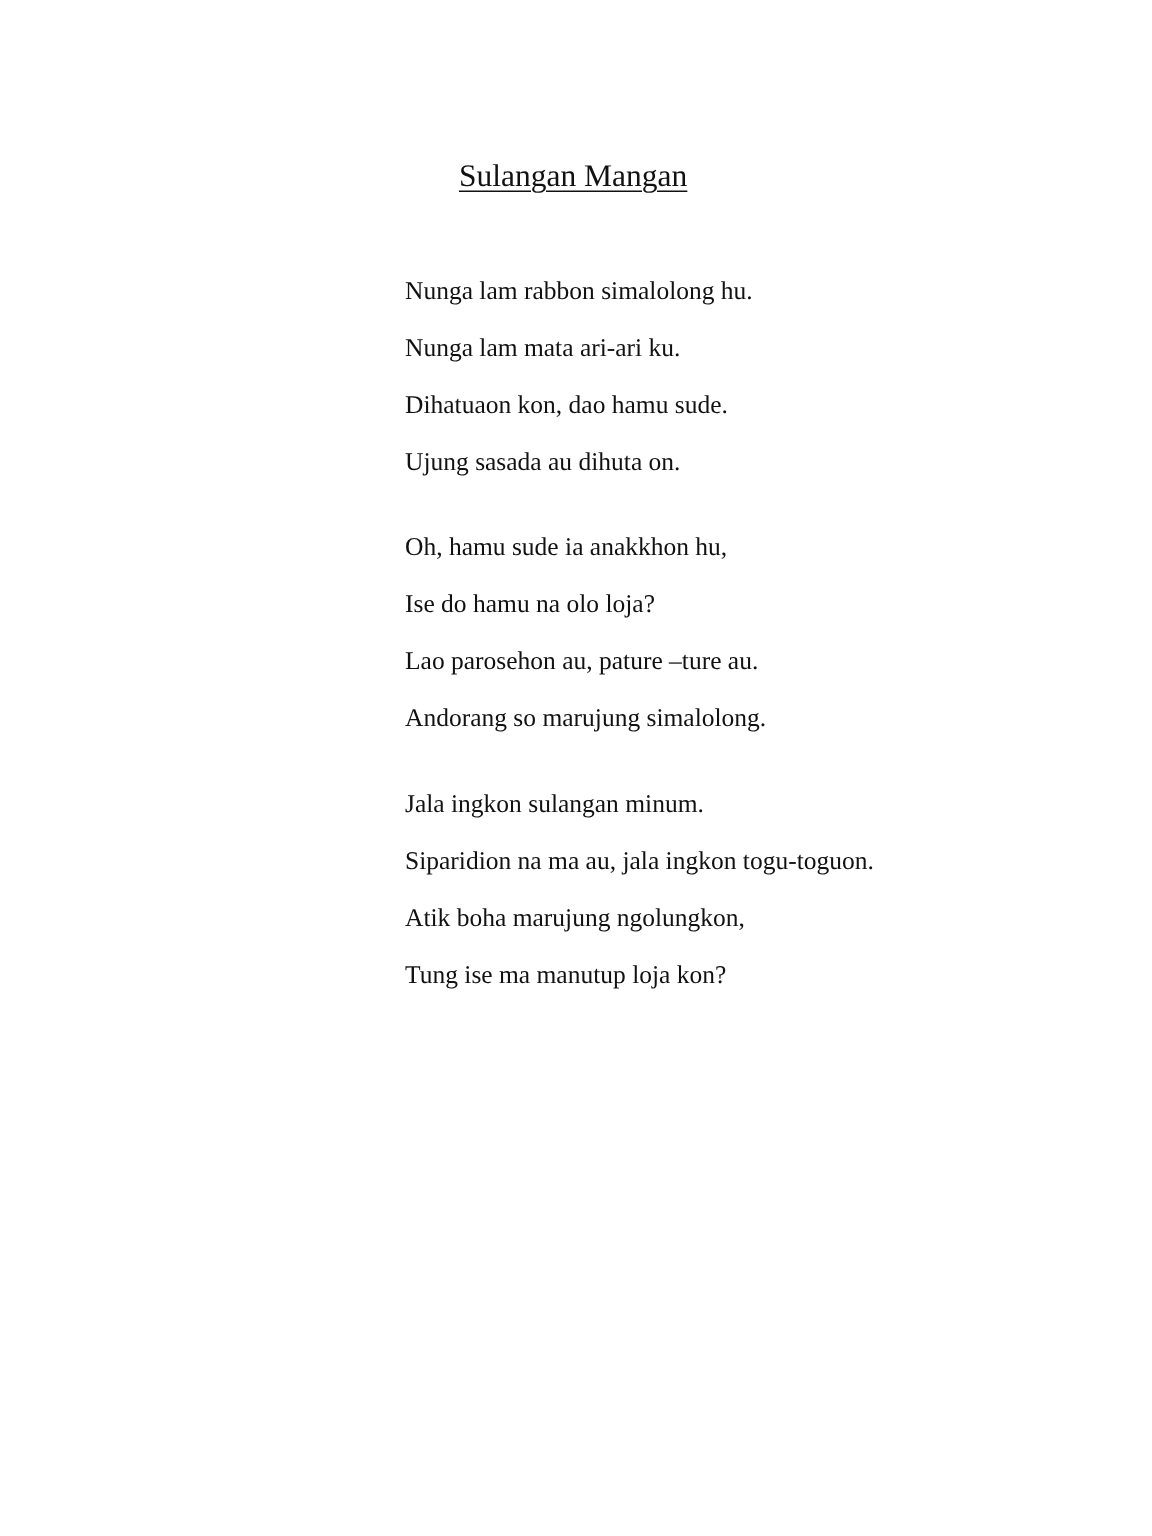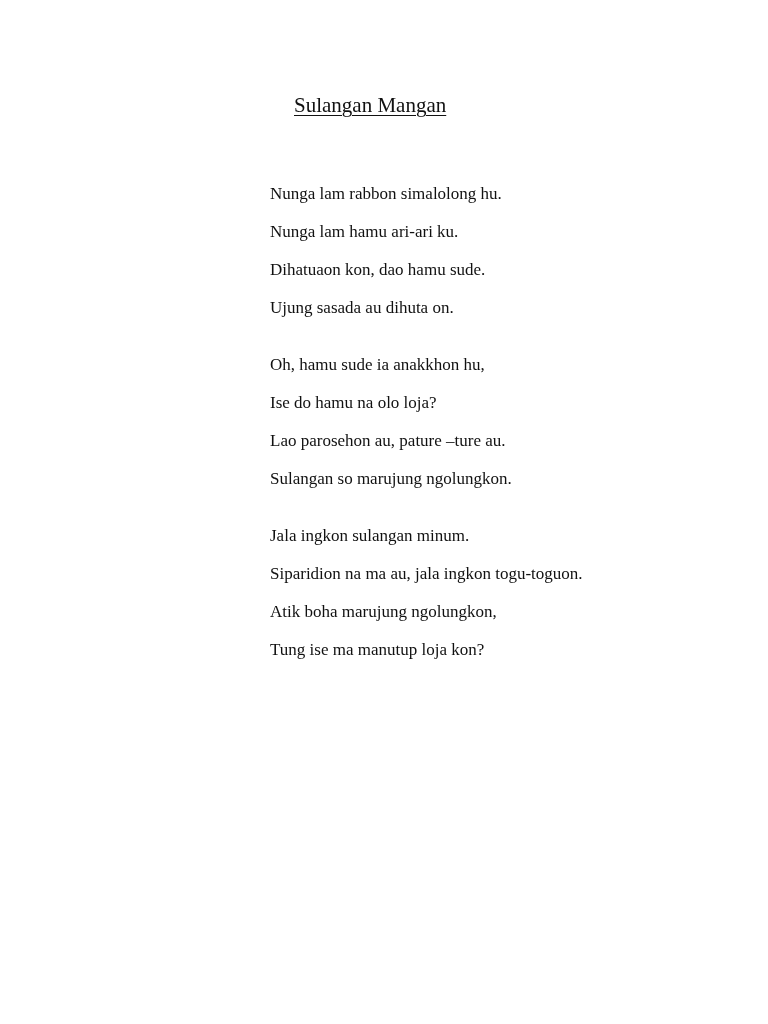--- a/index.html
+++ b/index.html
@@ -23,21 +23,21 @@
     }
     .title {
       position: absolute;
       left: 290px;
       top: 88px;
       font-size: 21px;
       line-height: 26px;
       text-decoration: underline;
       text-underline-offset: 3px;
       text-decoration-thickness: 1px;
-      margin: 4px;
+      margin: 16px;
       font-weight: normal;
       white-space: nowrap;
     }
     .poem {
       position: absolute;
       left: 258px;
       top: 172px;
     }
     .stanza {
       margin: 12px;
@@ -59,29 +59,29 @@
   </style>
 </head>
 <body>
 
 <div class="page">
   <h1 class="title">Sulangan Mangan</h1>
 
   <div class="poem">
     <div class="stanza">
       <span class="line">Nunga lam rabbon simalolong hu.</span>
-      <span class="line">Nunga lam hamu ari-ari ku.</span>
+      <span class="line">Nunga lam mata ari-ari ku.</span>
       <span class="line">Dihatuaon kon, dao hamu sude.</span>
       <span class="line">Ujung sasada au dihuta on.</span>
     </div>
     <div class="stanza">
       <span class="line">Oh, hamu sude ia anakkhon hu,</span>
       <span class="line">Ise do hamu na olo loja?</span>
       <span class="line">Lao parosehon au, pature –ture au.</span>
-      <span class="line">Sulangan so marujung ngolungkon.</span>
+      <span class="line">Andorang so marujung simalolong.</span>
     </div>
     <div class="stanza">
       <span class="line">Jala ingkon sulangan minum.</span>
       <span class="line">Siparidion na ma au, jala ingkon togu-toguon.</span>
       <span class="line">Atik boha marujung ngolungkon,</span>
       <span class="line">Tung ise ma manutup loja kon?</span>
     </div>
   </div>
 </div>
 

